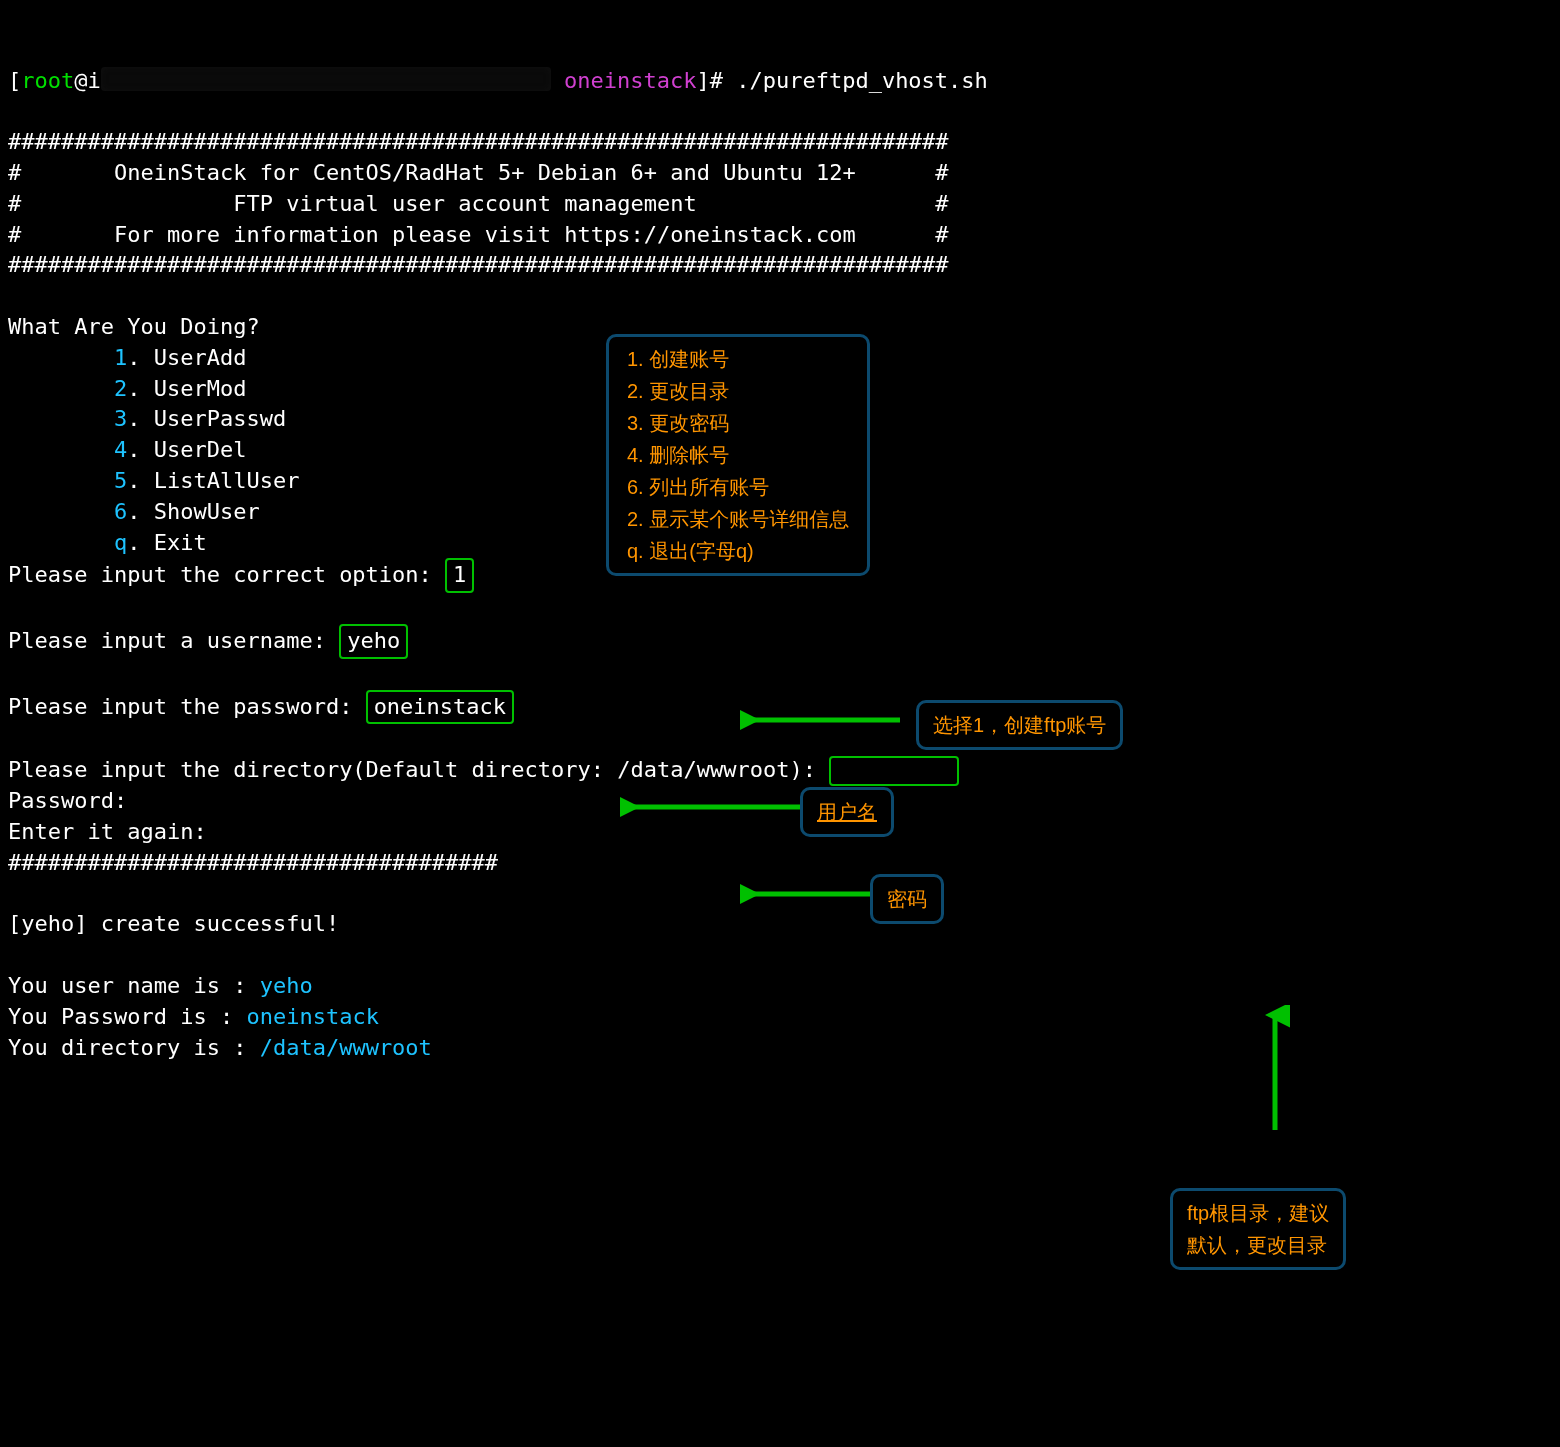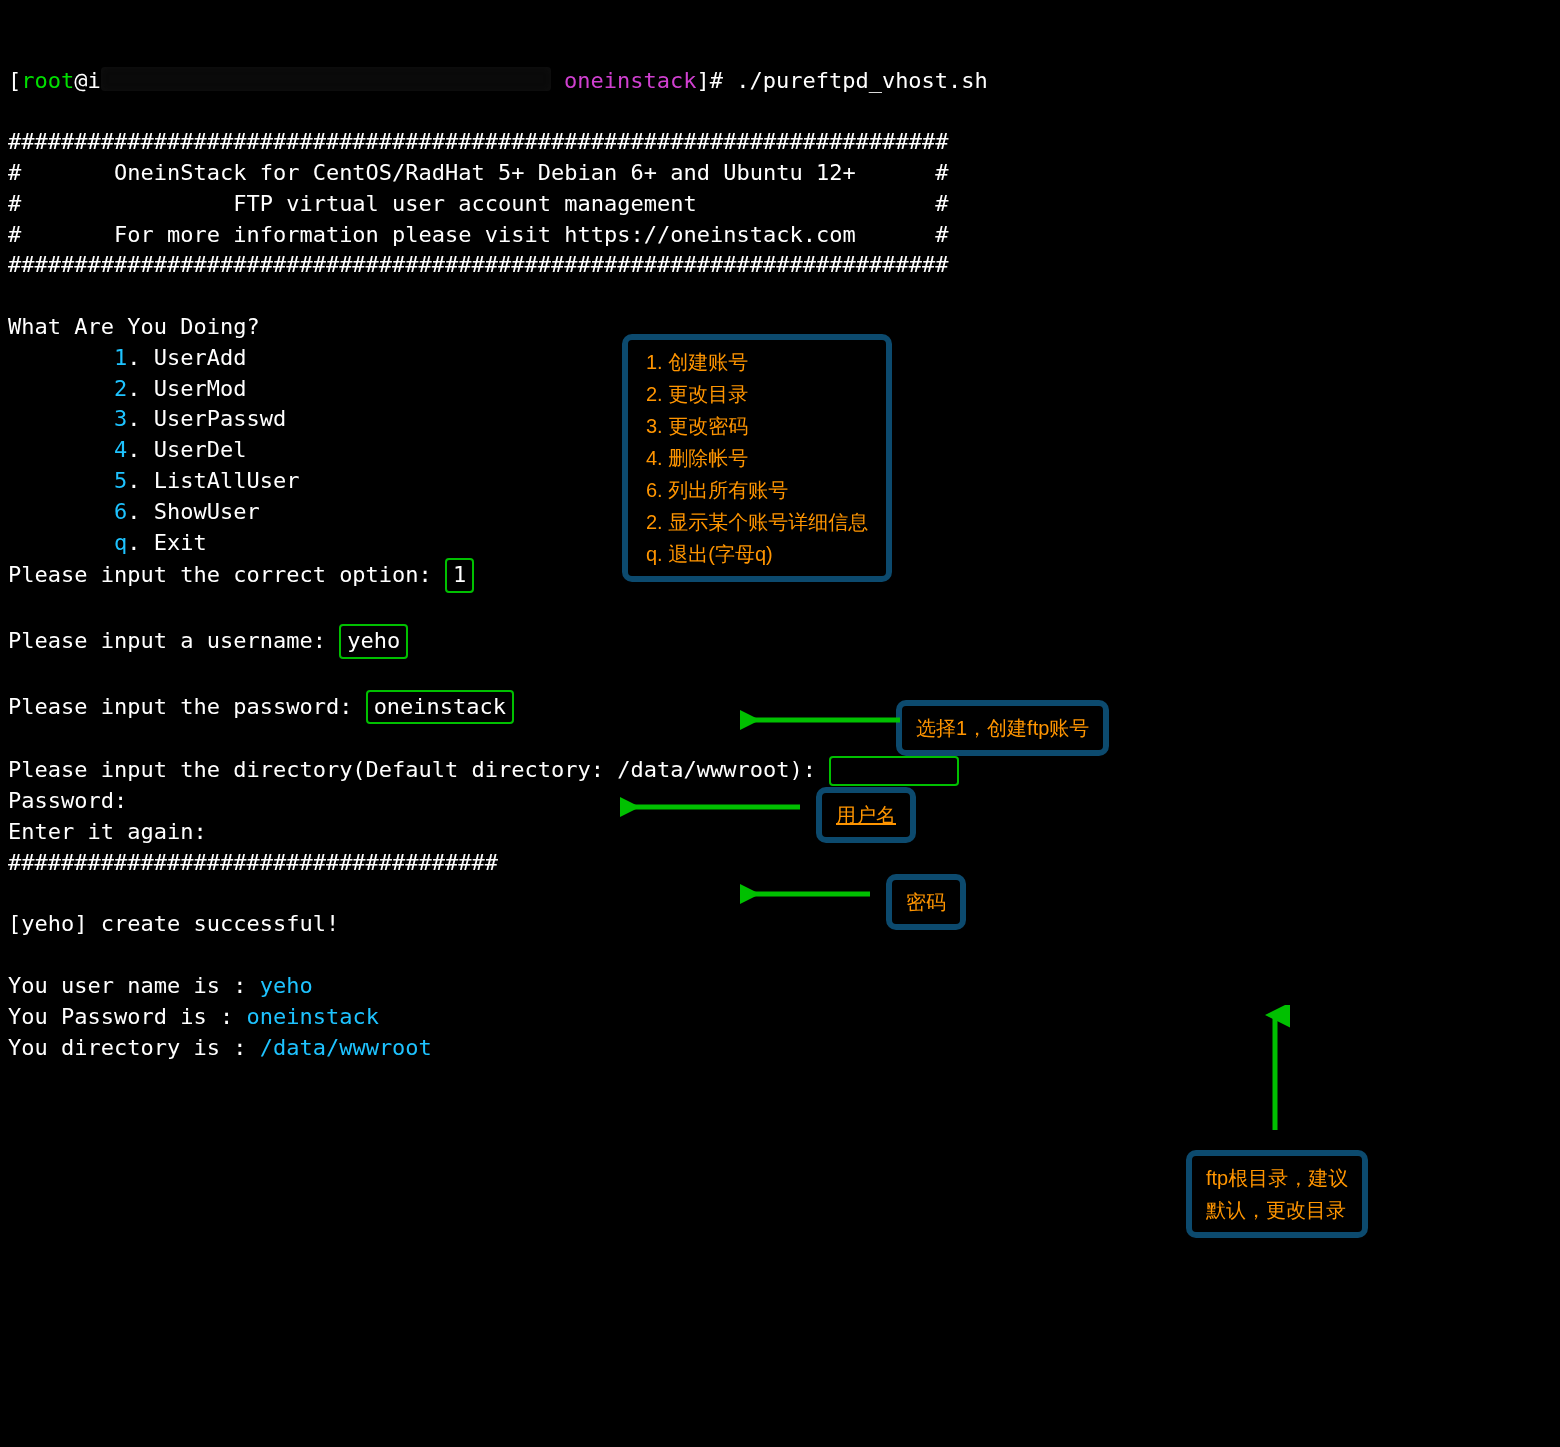--- a/index.html
+++ b/index.html
@@ -33,30 +33,29 @@
   .boxed {
     border: 2px solid #00c000;
     border-radius: 4px;
     padding: 0 6px;
     display:inline-block;
   }
 
   
   .callout {
     position: absolute;
-    border: 6px solid #0c4a6e;
+    border: 3px solid #0c4a6e;
     border-radius: 10px;
     padding: 6px 14px;
     color: #ff9500;
     font-family: "PingFang SC","Hiragino Sans GB","Microsoft YaHei",sans-serif;
     font-size: 20px;
     line-height: 1.6;
     white-space: nowrap;
     background: #000;
-    margin-left: 16px;
   }
   .menu-callout { padding: 6px 18px; }
   .menu-callout div { margin: 0; }
 
   
   .arrow {
     position: absolute;
     pointer-events:none;
   }
   .arrow-left svg, .arrow-up svg { display:block; }
@@ -104,21 +103,21 @@
 <div class="callout menu-callout" style="left:606px; top:334px;">
   <div>1. 创建账号</div>
   <div>2. 更改目录</div>
   <div>3. 更改密码</div>
   <div>4. 删除帐号</div>
   <div>6. 列出所有账号</div>
   <div>2. 显示某个账号详细信息</div>
   <div>q. 退出(字母q)</div>
 </div>
 
-<div class="callout" style="left:880px; top:700px;">选择1，创建ftp账号</div>
+<div class="callout" style="left:916px; top:700px;">选择1，创建ftp账号</div>
 <div class="arrow arrow-left" style="left:740px; top:705px;">
   <svg width="160" height="30">
       <defs>
         <marker id="ah1" markerWidth="10" markerHeight="10" refX="2" refY="5" orient="auto">
           <path d="M10 0 L0 5 L10 10 Z" fill="#00c000"></path>
         </marker>
       </defs>
   <line x1="160" y1="15" x2="10" y2="15" stroke="#00c000" stroke-width="5" marker-end="url(#ah1)"></line>
     </svg>
 </div>
@@ -140,21 +139,21 @@
   <svg width="130" height="30">
       <defs>
         <marker id="ah3" markerWidth="10" markerHeight="10" refX="2" refY="5" orient="auto">
           <path d="M10 0 L0 5 L10 10 Z" fill="#00c000"></path>
         </marker>
       </defs>
   <line x1="130" y1="15" x2="10" y2="15" stroke="#00c000" stroke-width="5" marker-end="url(#ah3)"></line>
     </svg>
 </div>
 
-<div class="callout" style="left:1170px; top:1150px;">
+<div class="callout" style="left:1170px; top:1188px;">
   <div>ftp根目录，建议</div>
   <div>默认，更改目录</div>
 </div>
 <div class="arrow arrow-up" style="left:1260px; top:1005px;">
   <svg width="30" height="125">
       <defs>
         <marker id="ah4" markerWidth="10" markerHeight="10" refX="5" refY="2" orient="auto-start-reverse">
           <path d="M0 10 L5 0 L10 10 Z" fill="#00c000"></path>
         </marker>
       </defs>

